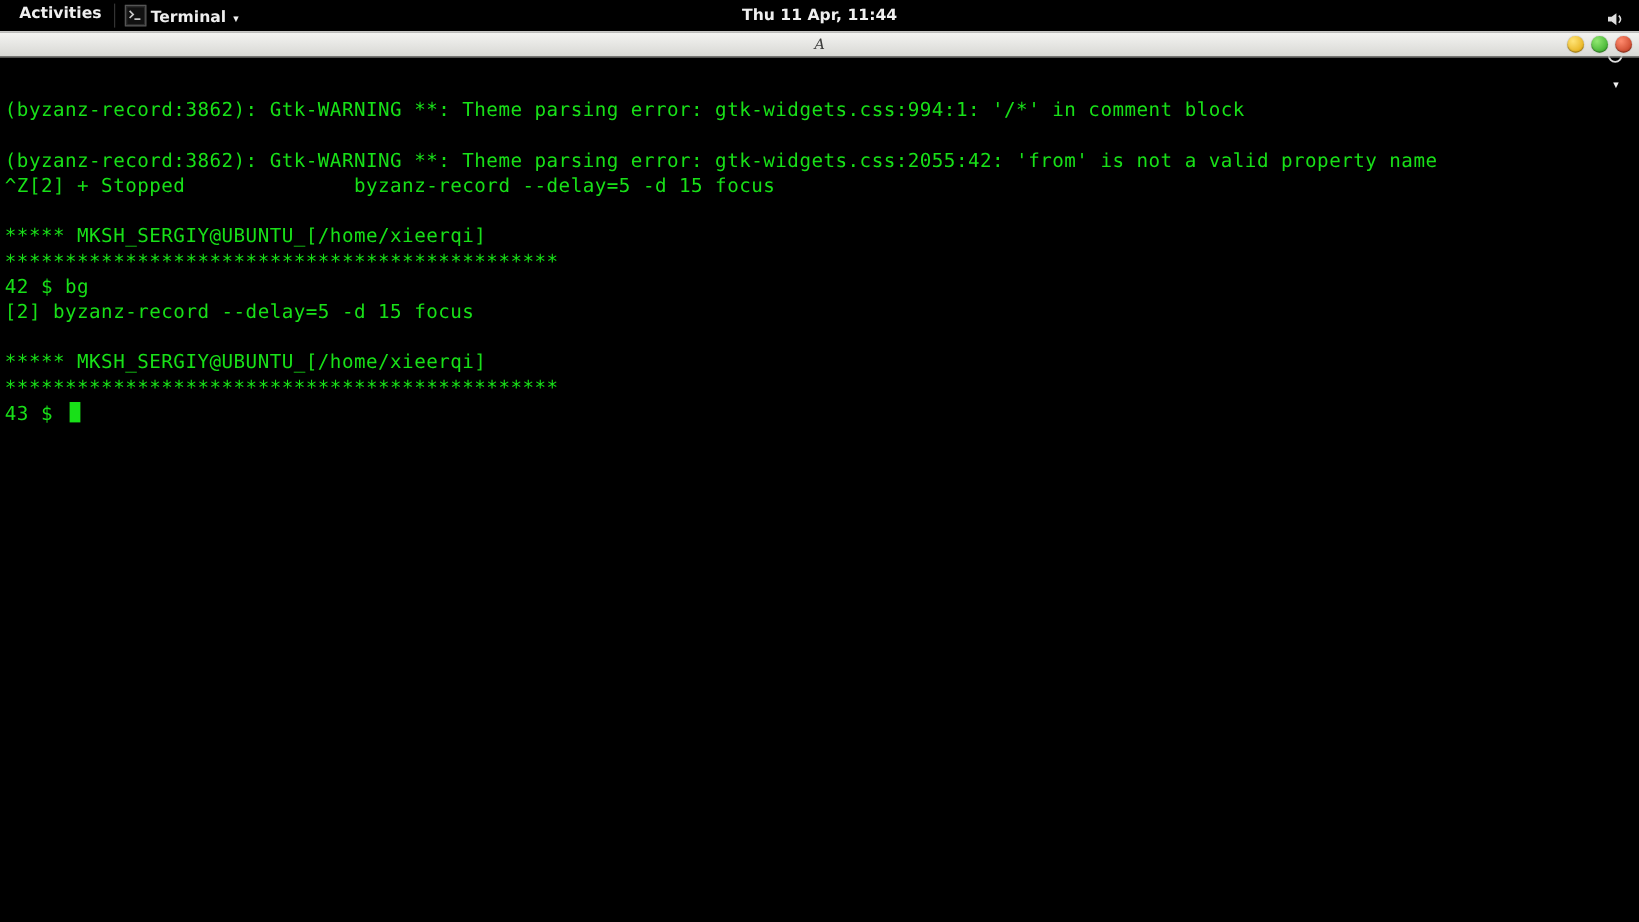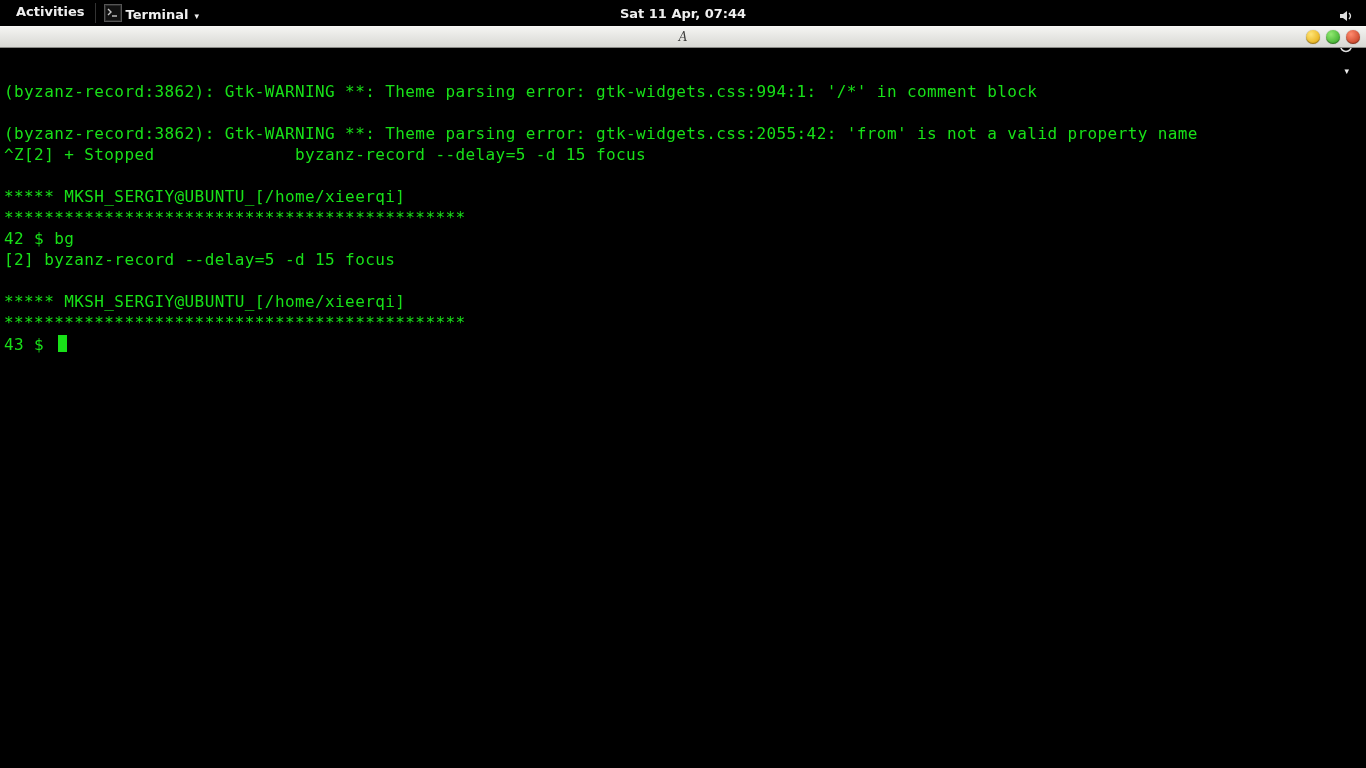--- a/index.html
+++ b/index.html
@@ -92,21 +92,21 @@
           <rect x="0" y="0" width="14" height="14" fill="#111"></rect>
           <path d="M2 3 L5 6 L2 9" stroke="#c8c8c8" stroke-width="1.4" fill="none"></path>
           <line x1="6" y1="10" x2="11" y2="10" stroke="#c8c8c8" stroke-width="1.4"></line>
         </svg>
       </span>
       <span>Terminal</span>
       <span class="tri">▾</span>
     </div>
   </div>
 
-  <div class="panel-center">Sat 11 Apr, 07:44</div>
+  <div class="panel-center">Thu 11 Apr, 11:44</div>
 
   <div class="panel-right">
     <span>
       <span>en</span><span class="tri">▾</span>
     </span>
     <span class="status-icon">
       <svg width="16" height="16" viewBox="0 0 16 16">
         <path d="M1 6 Q8 0 15 6" stroke="#ddd" stroke-width="1.4" fill="none"></path>
         <path d="M3.5 8.5 Q8 4.5 12.5 8.5" stroke="#ddd" stroke-width="1.4" fill="none"></path>
         <path d="M6 11 Q8 9 10 11" stroke="#ddd" stroke-width="1.4" fill="none"></path>

